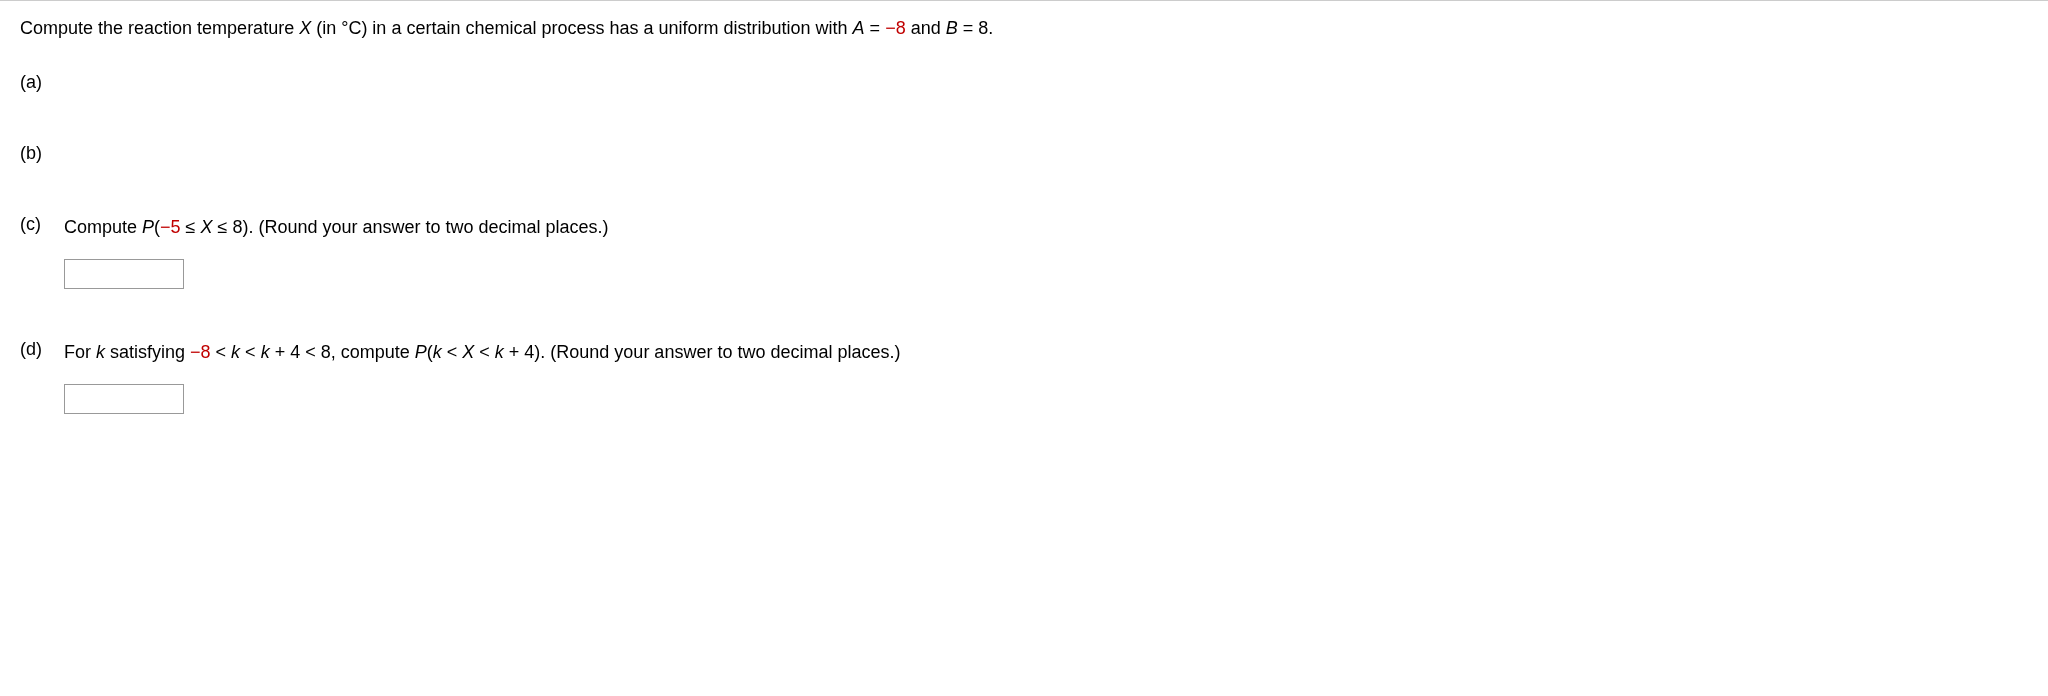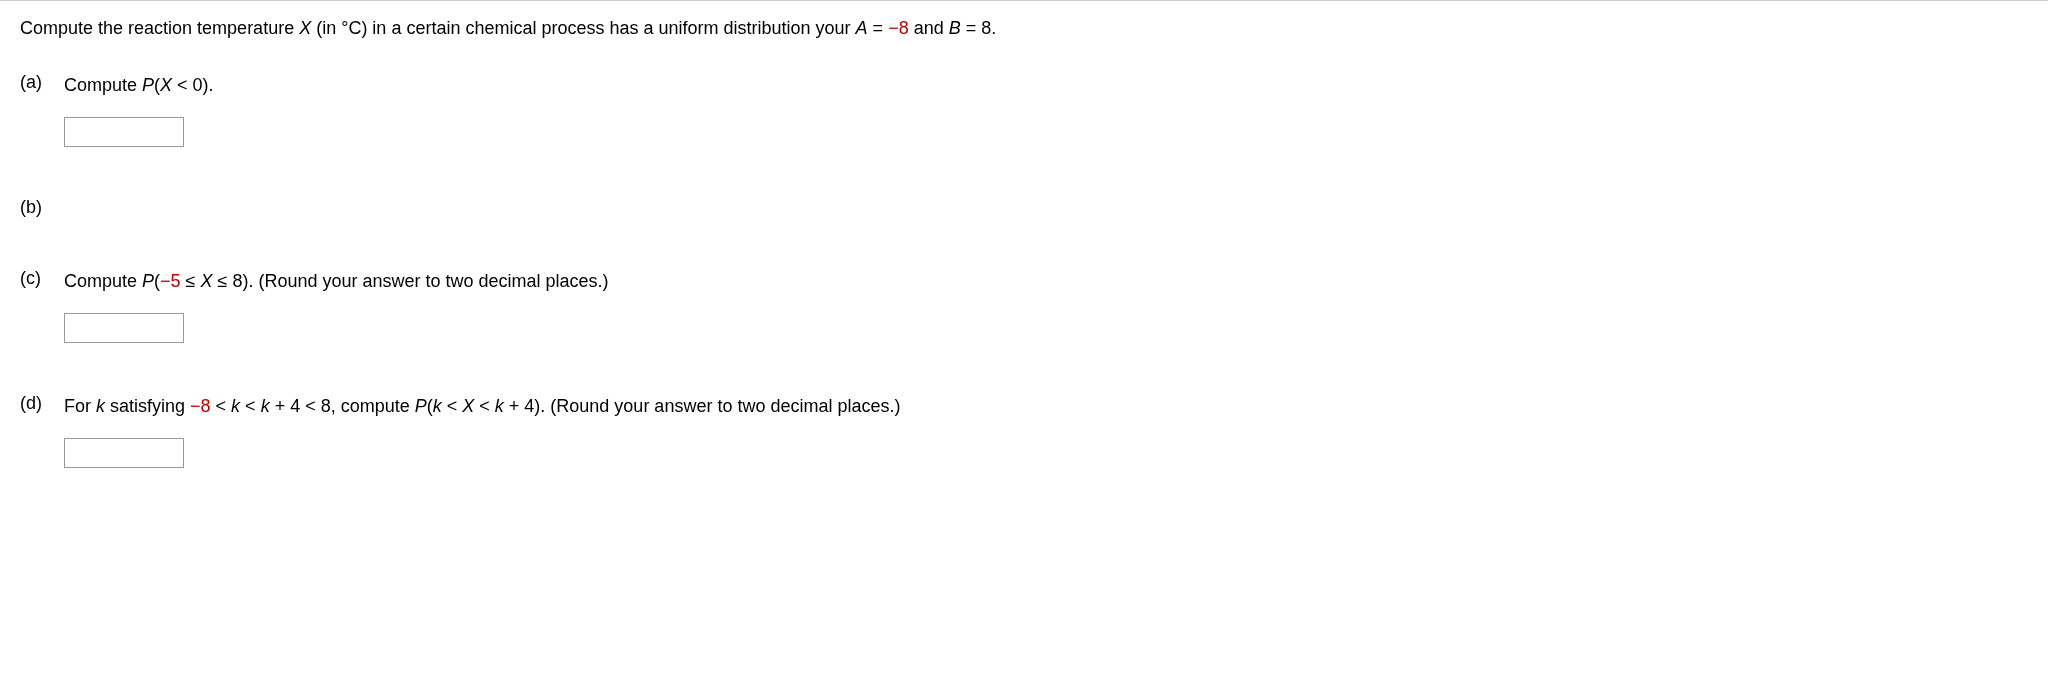--- a/index.html
+++ b/index.html
@@ -58,31 +58,25 @@
       font-family: inherit;
     }
   </style>
 </head>
 <body>
 
 <div class="container">
   <div class="top-border"></div>
 
   <div class="intro">
-    <span>Compute the reaction temperature </span><span class="italic">X</span><span> (in °C) in a certain chemical process has a uniform distribution your </span><span class="italic">A</span><span> = </span><span class="neg">−8</span><span> and </span><span class="italic">B</span><span> = </span><span>8.</span>
+    <span>Compute the reaction temperature </span><span class="italic">X</span><span> (in °C) in a certain chemical process has a uniform distribution with </span><span class="italic">A</span><span> = </span><span class="neg">−8</span><span> and </span><span class="italic">B</span><span> = </span><span>8.</span>
   </div>
 
   <div class="part">
     <div class="part-label">(a)</div>
-    <div class="part-content">
-      <div class="question-text">
-        <span>Compute </span><span class="italic">P</span><span>(</span><span class="italic">X</span><span> &lt; 0).</span>
-      </div>
-      <input type="text" class="answer-input" style="">
-    </div>
   </div>
 
   <div class="part">
     <div class="part-label">(b)</div>
   </div>
 
   <div class="part">
     <div class="part-label">(c)</div>
     <div class="part-content">
       <div class="question-text">

